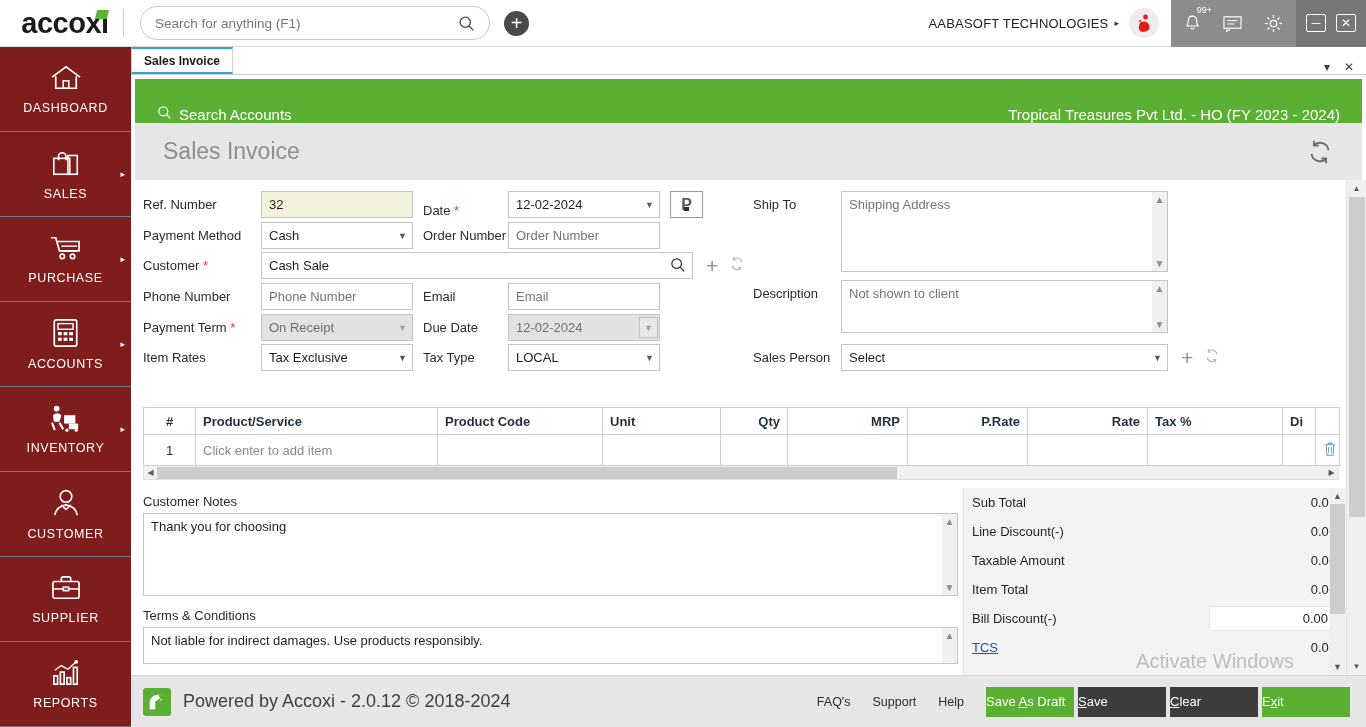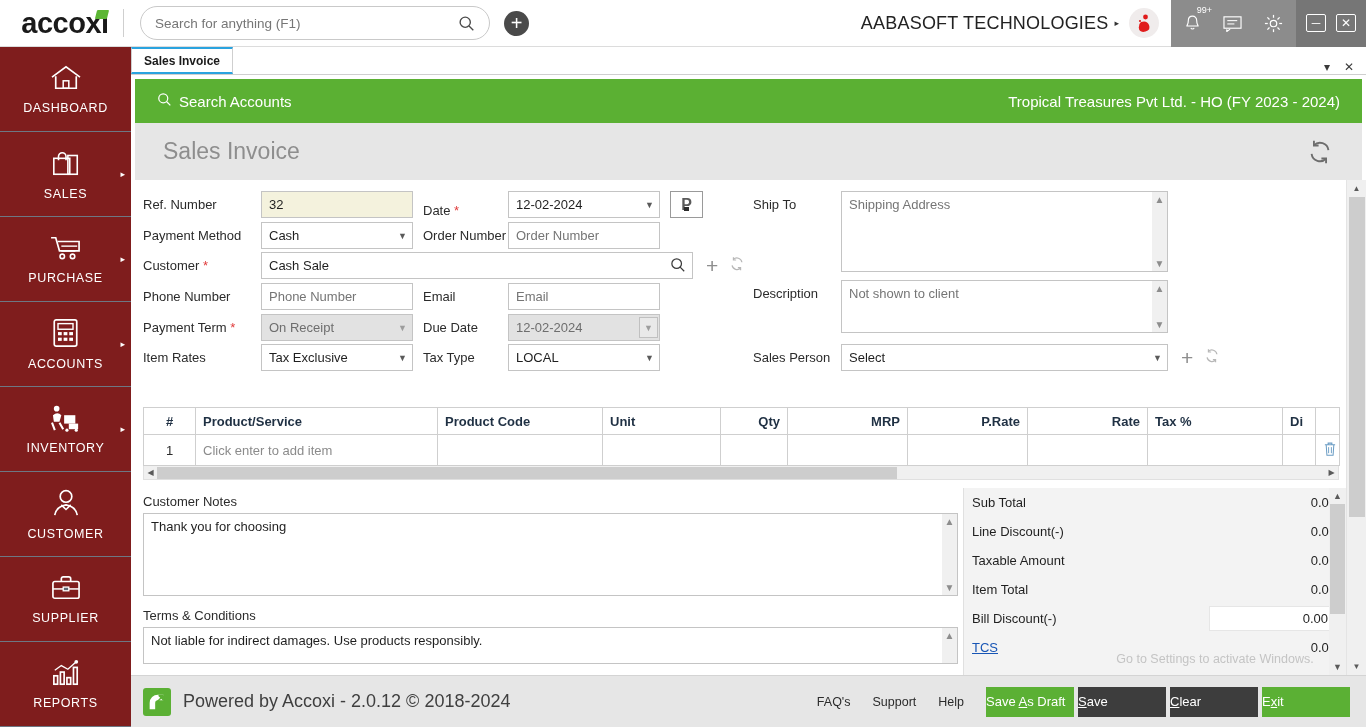--- a/index.html
+++ b/index.html
@@ -52,21 +52,21 @@
   }
   .branch-box {
     margin-left: 18px; width: 280px; height: 34px; border: 1px solid #c9c9c9;
     border-radius: 17px; display: flex; align-items: center; padding: 0 16px;
     font-size: 13.5px; color: #2b2b2b; justify-content: space-between;
   }
   .topbar-right {
     margin-left: auto; display: flex; align-items: center; height: 47px;
   }
   .company-name {
-    font-size: 18px; color: #222; letter-spacing: .2px; margin-right: 6px;
+    font-size: 13px; color: #222; letter-spacing: .2px; margin-right: 6px;
   }
   .company-caret { font-size: 9px; color: #333; margin-right: 10px; }
   .avatar {
     width: 30px; height: 30px; border-radius: 50%; background: #f0ecec;
     display: flex; align-items: center; justify-content: center;
     margin-right: 12px;
   }
   .sysicons {
     background: #8c8c8c; height: 59px; display: flex; align-items: center;
     padding: 0 12px; gap: 20px;
@@ -115,22 +115,22 @@
     align-items: center; cursor: pointer;
   }
   .tabstrip-right {
     margin-left: auto; display: flex; align-items: center; gap: 14px;
     padding-right: 12px; color: #3a3a3a; font-size: 12px;
   }
 
   
   .greenbar {
     position: absolute; top: 79px; left: 135px; width: 1227px; height: 44px;
-    background: #5bb033; display: flex; align-items: center; color: #fff;
-    padding: 8px 22px;
+    background: #5bb033; display: flex; align-items: flex-end; color: #fff;
+    padding: 0 22px;
   }
   .search-accounts { font-size: 15px; display: flex; align-items: center; gap: 7px; cursor: pointer; }
   .fy-label { margin-left: auto; font-size: 15px; }
 
   
   .pagetitle-bar {
     position: absolute; top: 123px; left: 135px; width: 1227px; height: 57px;
     background: #e6e6e6; display: flex; align-items: center; padding: 0 28px;
   }
   .pagetitle { font-size: 23px; color: #8e8e8e; font-weight: normal; }
@@ -747,20 +747,21 @@
     </div>
   </div>
 
   <div class="vscroll">
     <div class="arw">▲</div>
     <div class="thumb"></div>
     <div class="arw btm">▼</div>
   </div>
 
   <div class="watermark">
+    <div class="wm1">Activate Windows</div>
     <div class="wm2">Go to Settings to activate Windows.</div>
   </div>
 
   <div class="footer">
     <span class="foot-logo">
       <svg width="22" height="22" viewBox="0 0 24 24">
           <path d="M4 13 a9 9 0 0 1 9 -9 h6 v6 h-6 a3 3 0 0 0 -3 3 v7 h-6 z" fill="#fff"></path>
           <path d="M13 5 l6 0 l0 6 z" fill="#5bb034"></path>
           <path d="M12.5 11.5 L19 5 M19 5 h-5 M19 5 v5" stroke="#5bb034" stroke-width="1.6" fill="none"></path>
         </svg>

